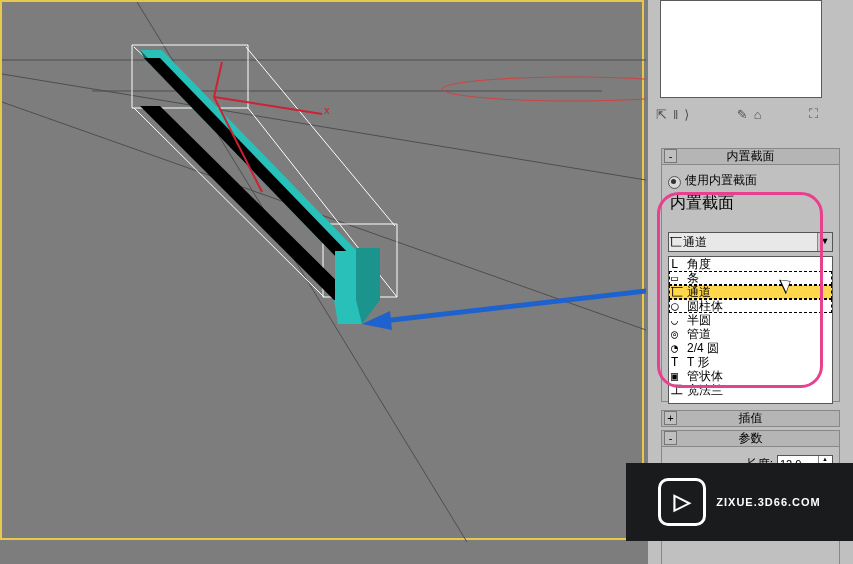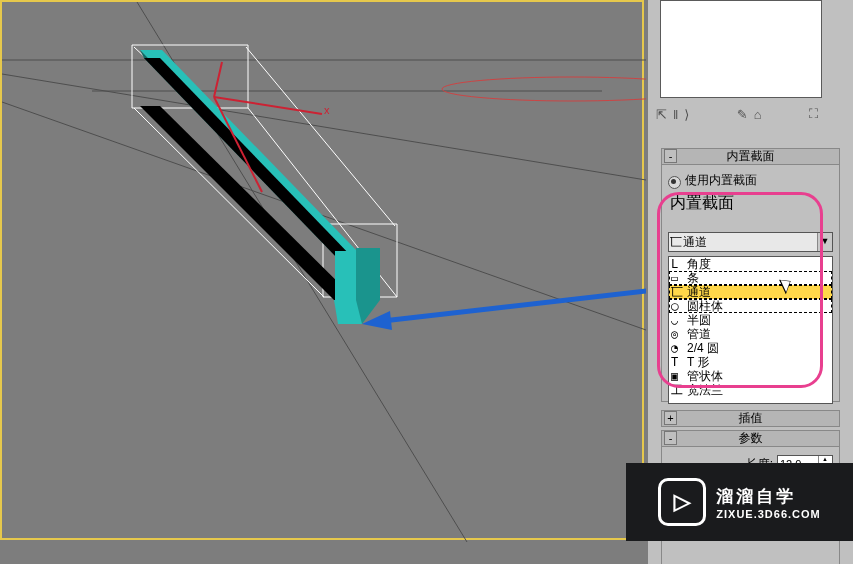--- a/index.html
+++ b/index.html
@@ -199,16 +199,15 @@
       </div>
     </div>
   </div>
 
   <div class="cursor-arrow" style="left:134px;top:277px"></div>
 </div>
 
 <div id="watermark">
   <div class="logo">▷</div>
   <div class="txt">
-    <div class="t1">溜溜自学</div>
     <div class="t2">ZIXUE.3D66.COM</div>
   </div>
 </div>
 
 </body></html>

